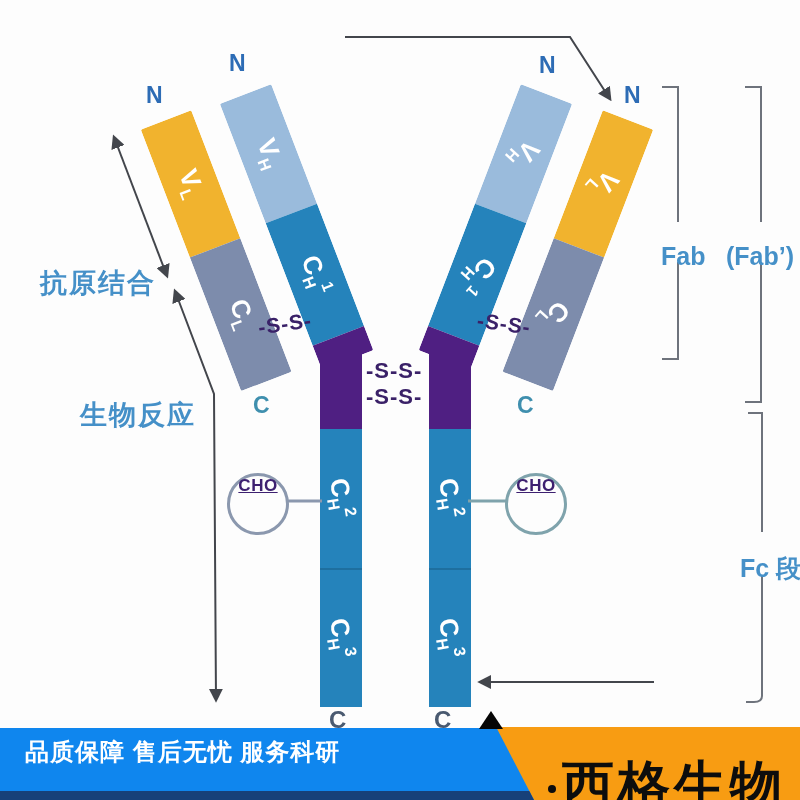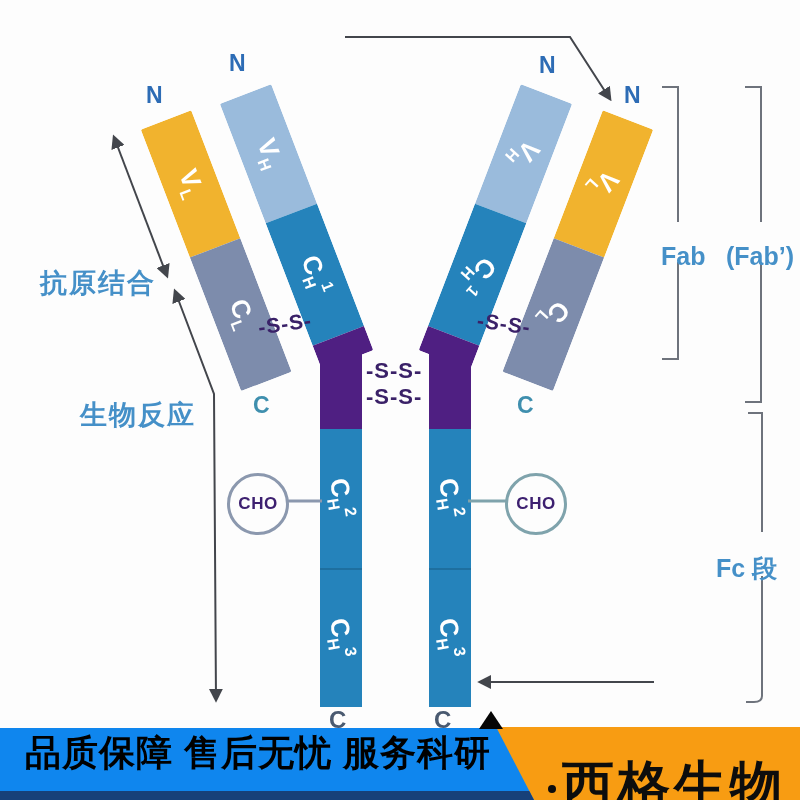--- a/index.html
+++ b/index.html
@@ -26,31 +26,31 @@
   .lbl{position:absolute;font-weight:bold;white-space:nowrap;z-index:4;line-height:1;}
   .cn{color:#4590c8;font-size:27px;letter-spacing:2px;}
   .en{color:#4590c8;font-size:25px;letter-spacing:0;margin-top:16px;}
   .term-n{color:#2d6cb5;font-size:23px;}
   .term-c{color:#3f8fae;font-size:23px;}
   .term-c-bottom{color:#4a5a70;font-size:24px;z-index:4;}
   .ss{color:#3a2168;font-size:21px;letter-spacing:1px;z-index:4;}
 
   
   .cho{position:absolute;width:56px;height:56px;border-radius:50%;background:#fdfdfd;
-       display:flex;align-items:center;justify-content:center;z-index:3;
-       font-weight:bold;font-size:17px;color:#3d2070;letter-spacing:0.5px;}
+       display:flex;justify-content:center;z-index:3;
+       font-weight:bold;font-size:17px;color:#3d2070;letter-spacing:0.5px;text-decoration:underline;}
 
   
   .banner-orange{position:absolute;left:486px;top:711px;width:314px;height:89px;
        background:#f89c12;z-index:6;margin-top:16px;}
   .banner-blue{position:absolute;left:0;top:728px;width:534px;height:72px;background:#0f86ee;
        clip-path:polygon(0 0,93% 0,100% 100%,0 100%);z-index:7;}
   .banner-stripe{position:absolute;left:0;bottom:0;width:100%;height:9px;background:#174179;}
-  .banner-slogan{position:absolute;left:25px;top:1px;color:#000000;font-weight:bold;
-       font-size:36px;letter-spacing:1px;white-space:nowrap;}
+  .banner-slogan{position:absolute;left:25px;top:8px;color:#ffffff;font-weight:bold;
+       font-size:24px;letter-spacing:1px;white-space:nowrap;}
   .banner-triangle{position:absolute;left:479px;top:711px;width:0;height:0;z-index:8;
        border-left:12px solid transparent;border-right:12px solid transparent;
        border-bottom:18px solid #060606;}
   .company{position:absolute;left:76px;top:24px;color:#0d0d0d;font-weight:bold;
        font-size:52px;letter-spacing:4px;white-space:nowrap;}
   .company-dot{position:absolute;left:62px;top:58px;width:8px;height:8px;border-radius:50%;
        background:#0d0d0d;}
 </style>
 </head>
 <body>
@@ -147,21 +147,21 @@
     <span>CHO</span>
   </div>
 
 
   <div class="lbl cn" style="left:40px;top:228px;margin-top:42px;">抗原结合</div>
 
   <div class="lbl cn" style="left:80px;top:402px;">生物反应</div>
 
   <div class="lbl en" style="left:661px;top:228px;">Fab</div>
   <div class="lbl en" style="left:726px;top:228px;">(Fab’)</div>
-  <div class="lbl en" style="left:716px;top:540px;">Fc 段</div>
+  <div class="lbl en" style="left:740px;top:540px;">Fc 段</div>
 
   <div class="lbl term-n" style="left:146px;top:84px;">N</div>
   <div class="lbl term-n" style="left:229px;top:52px;">N</div>
   <div class="lbl term-n" style="left:539px;top:54px;">N</div>
   <div class="lbl term-n" style="left:624px;top:84px;">N</div>
 
   <div class="lbl term-c" style="left:253px;top:394px;">C</div>
   <div class="lbl term-c" style="left:517px;top:394px;">C</div>
   <div class="lbl term-c-bottom" style="left:329px;top:708px;">C</div>
   <div class="lbl term-c-bottom" style="left:434px;top:708px;">C</div>

